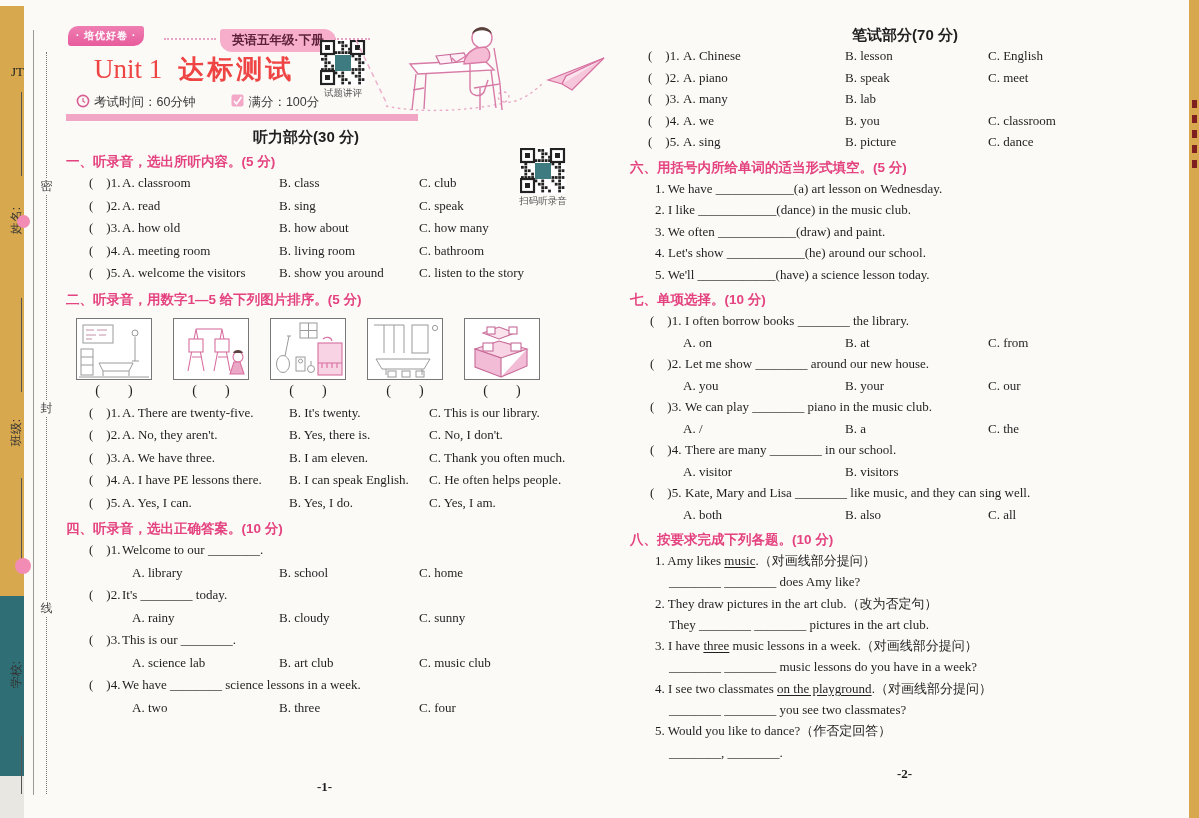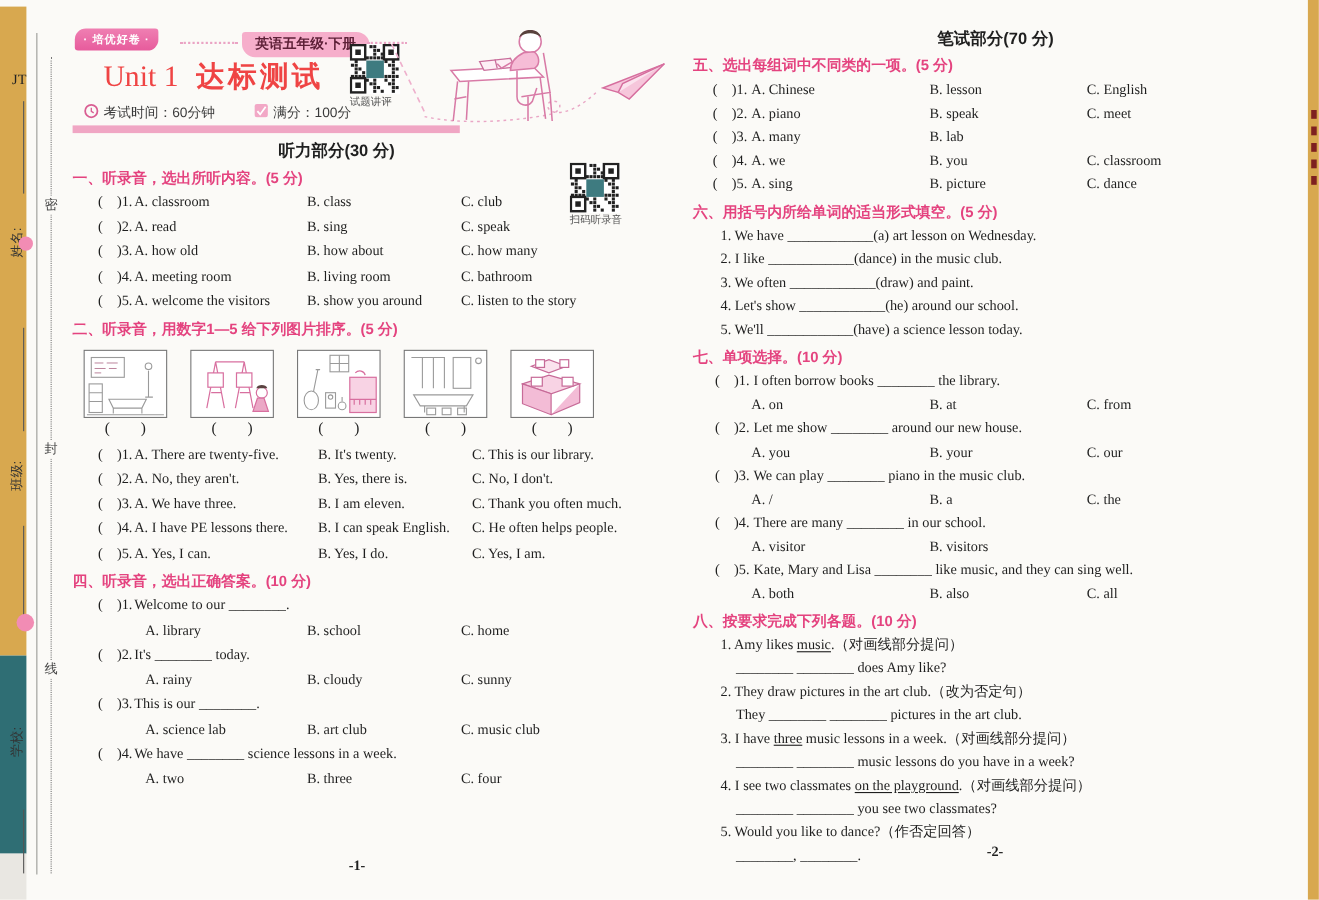--- a/index.html
+++ b/index.html
@@ -27,21 +27,21 @@
   #pgR{left:630px;width:556px}
   
   .badge1{position:absolute;left:6px;top:26px;background:linear-gradient(180deg,#ef7fb2,#e75b9c);
           color:#fff;font-weight:bold;font-size:10px;padding:3px 8px;border-radius:10px 3px 10px 3px;
           font-family:"Liberation Sans",sans-serif;letter-spacing:1px}
   .dotlink{position:absolute;border-top:2px dotted #eaa3c4}
   .badge2{position:absolute;left:158px;top:29px;background:#f6aecb;color:#5e2138;font-weight:bold;
           font-size:12.5px;padding:3px 12px;border-radius:3px 12px 3px 12px;font-family:"Liberation Sans",sans-serif}
   .unittitle{position:absolute;left:32px;top:52px;font-size:27px;color:#ef4444;white-space:nowrap}
   .unittitle .u2{font-family:"Liberation Sans",sans-serif;font-weight:bold;margin-left:16px;letter-spacing:3px;font-size:26px}
-  .qrbox{position:absolute;width:50px;text-align:left;line-height:10px}
+  .qrbox{position:absolute;width:50px;text-align:center;line-height:10px}
   .qrbox .cap{font-size:9.5px;color:#555;font-family:"Liberation Sans",sans-serif;margin-top:1px}
   #qr1{left:256px;top:40px}
   #qr2{left:456px;top:148px}
   .inforow{position:absolute;left:14px;top:94px;display:flex;gap:36px;align-items:center;
            font-size:12.5px;font-family:"Liberation Sans",sans-serif;color:#3a3a3a;white-space:nowrap}
   .inforow .it{display:flex;gap:4px}
   .pinkbar{position:absolute;left:4px;top:114px;width:352px;height:7px;background:#f0a6c4}
   .illo{position:absolute;left:290px;top:16px}
   
   .lpbody{position:absolute;left:4px;top:128px;width:540px}
@@ -474,21 +474,20 @@
     </div>
 
     <div class="pagenum" id="pn1">-1-</div>
   </div>
 
   <div class="pg" id="pgR">
     <div class="rpbody">
       <div class="part-title">笔试部分(70 分)</div>
 
       <div id="s5">
-        <div class="stitle">五、选出每组词中不同类的一项。(5 分)</div>
         <div class="g5">
             <div class="orow">
               <span class="pn">(　)1.</span>
               <span class="opt">A. Chinese</span>
               <span class="opt">B. lesson</span>
               <span class="opt">C. English</span>
             </div>
             <div class="orow">
               <span class="pn">(　)2.</span>
               <span class="opt">A. piano</span>

